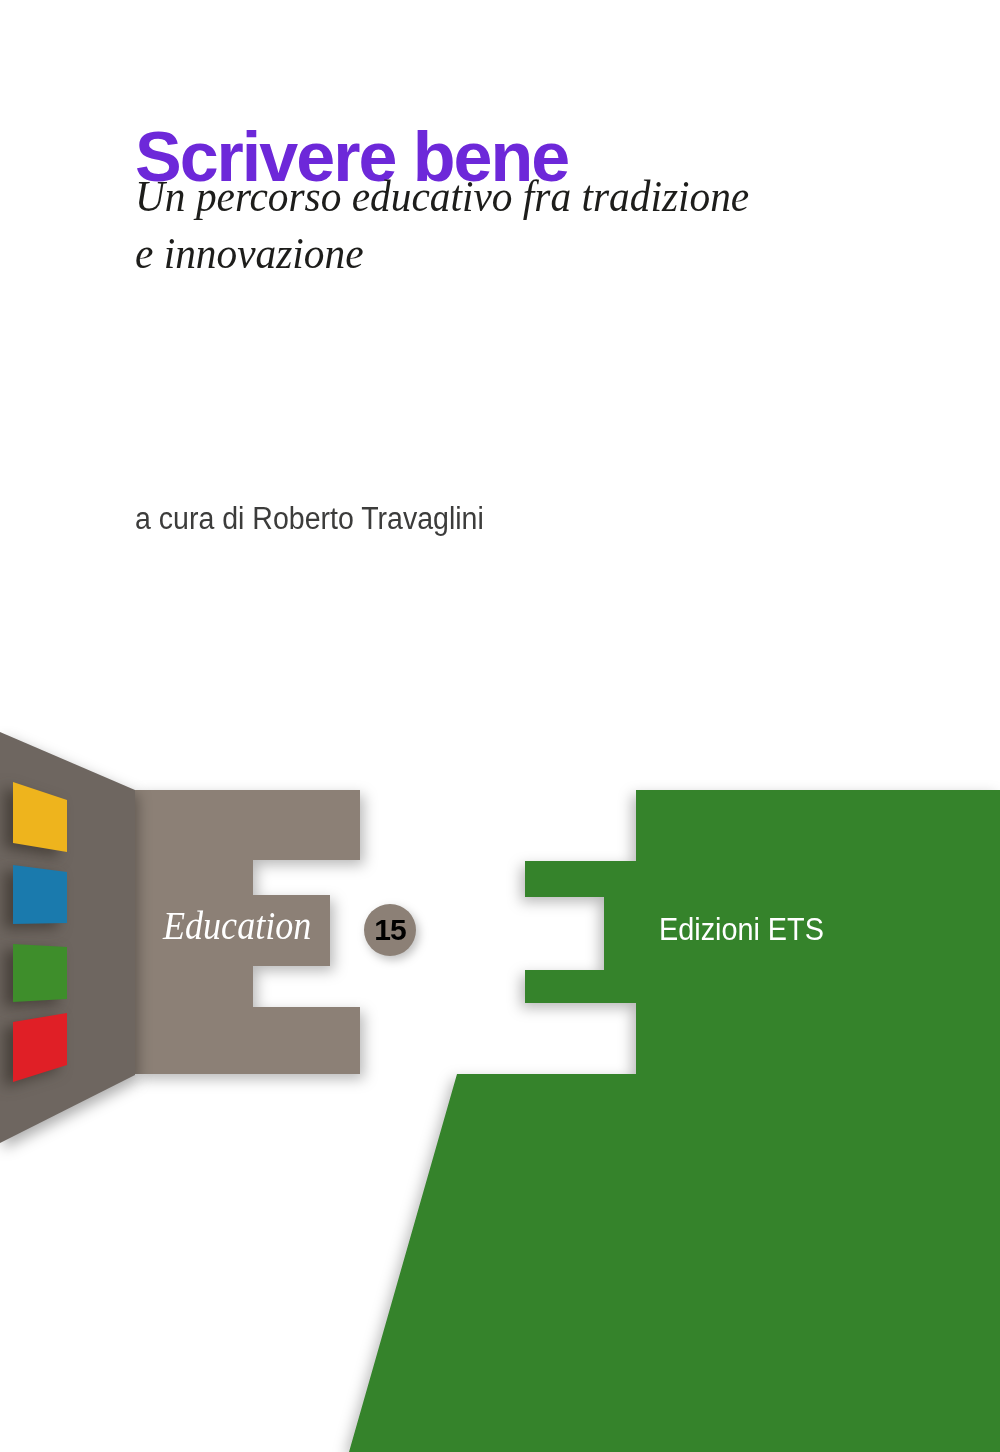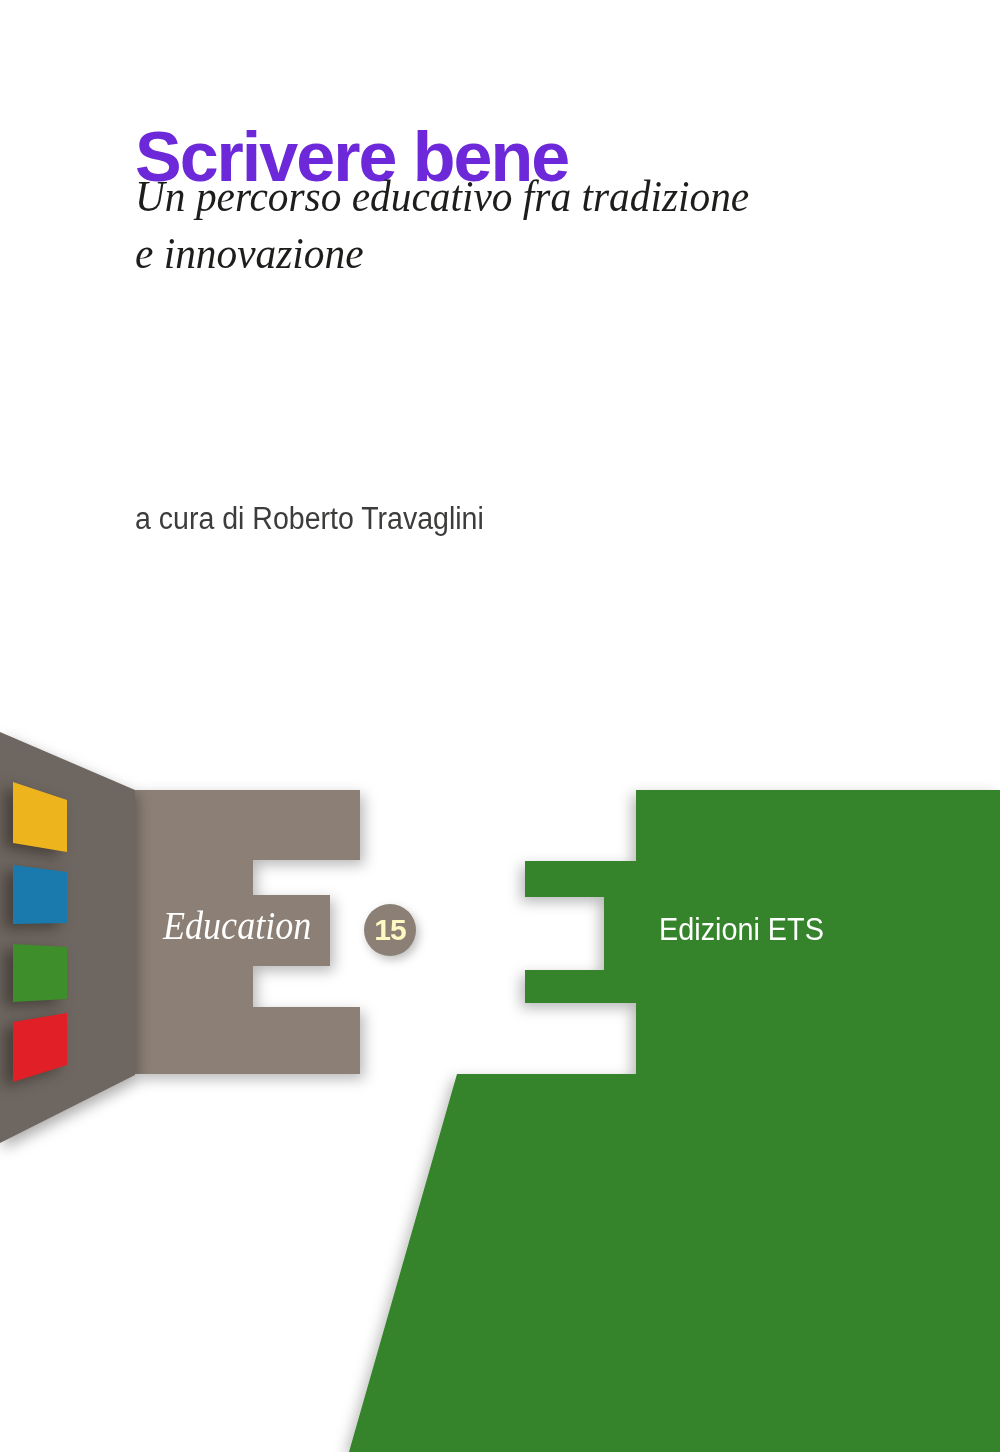--- a/index.html
+++ b/index.html
@@ -113,21 +113,21 @@
     <div id="green-e" style="background: rgb(53, 131, 43);"></div>
   </div>
   <div id="publisher-label" style="color: rgb(255, 255, 255);">Edizioni ETS</div>
 
   <div id="gray-e-wrap" class="shape">
     <div id="gray-e" style="background: rgb(140, 128, 118);"></div>
   </div>
   <div id="education-label" style="color: rgb(255, 255, 255);">Education</div>
 
   <div id="series-circle" style="background: rgb(140, 128, 118);">
-    <span id="series-number" style="color: #fef9c3;">15</span>
+    <span id="series-number" style="color: #000000;">15</span>
   </div>
 
   <div id="panel-wrap" class="shape">
     <div id="panel" style="background: rgb(110, 102, 96);"></div>
   </div>
 
   <div id="sticker-yellow-wrap" class="sticker-wrap">
     <div id="sticker-yellow" class="sticker" style="background: rgb(238, 180, 29);"></div>
   </div>
   <div id="sticker-blue-wrap" class="sticker-wrap">

